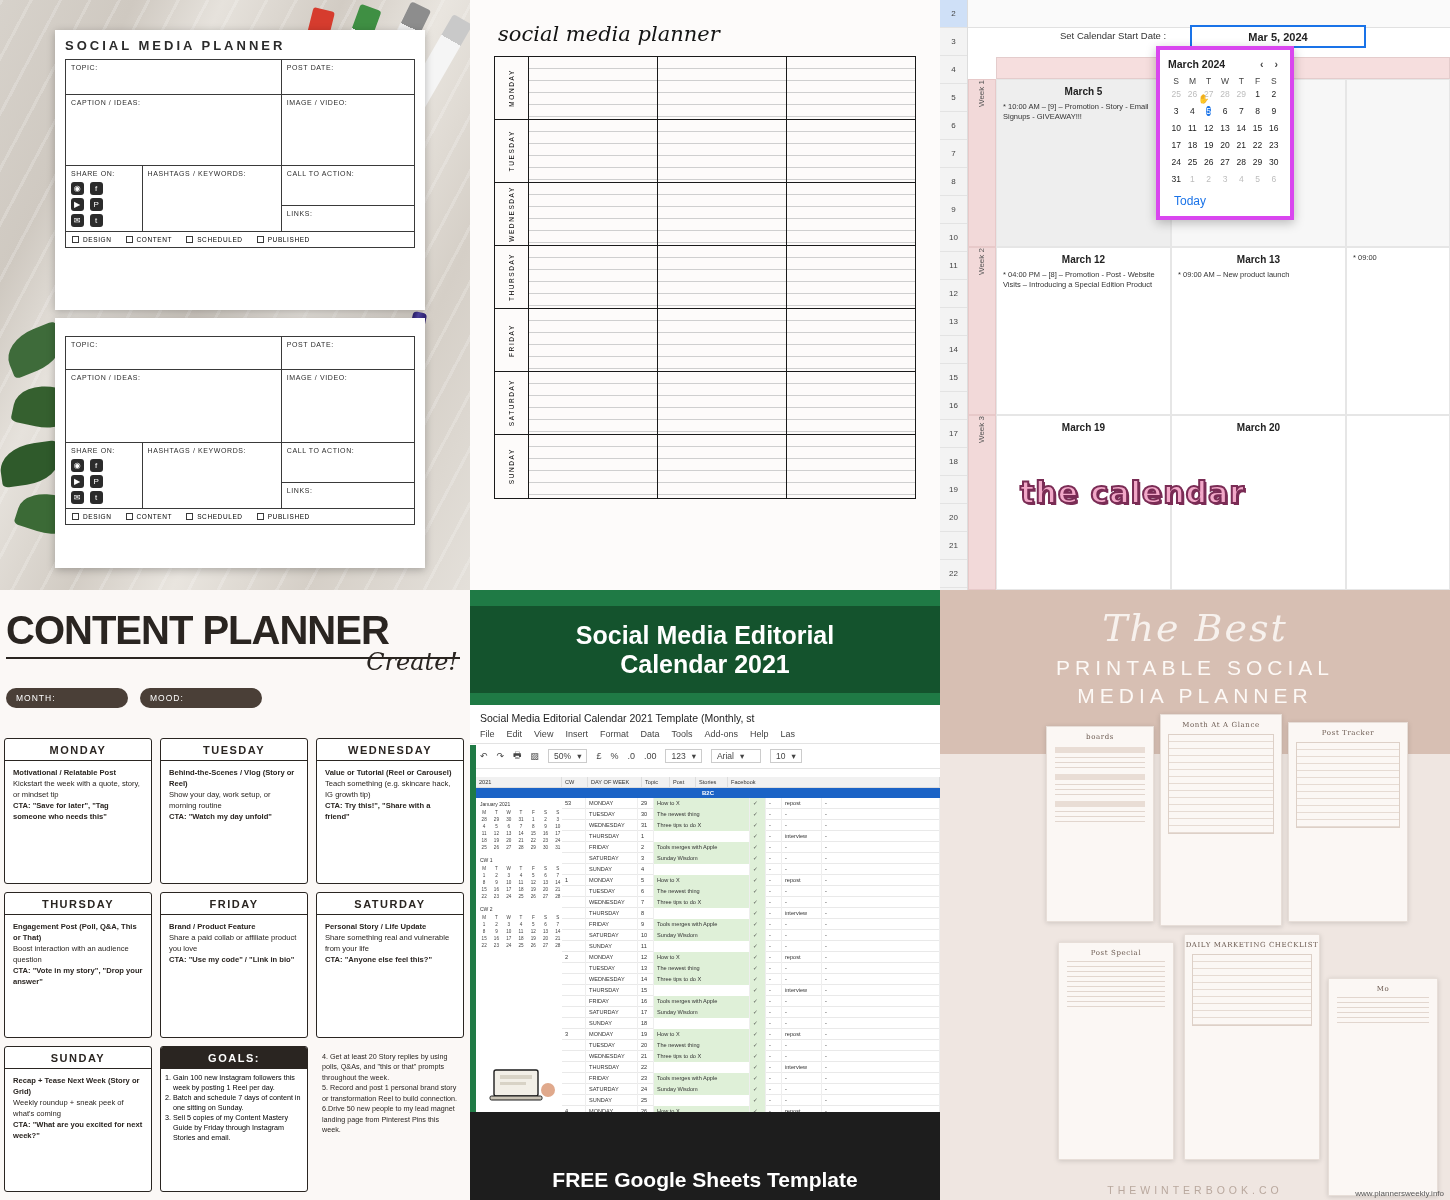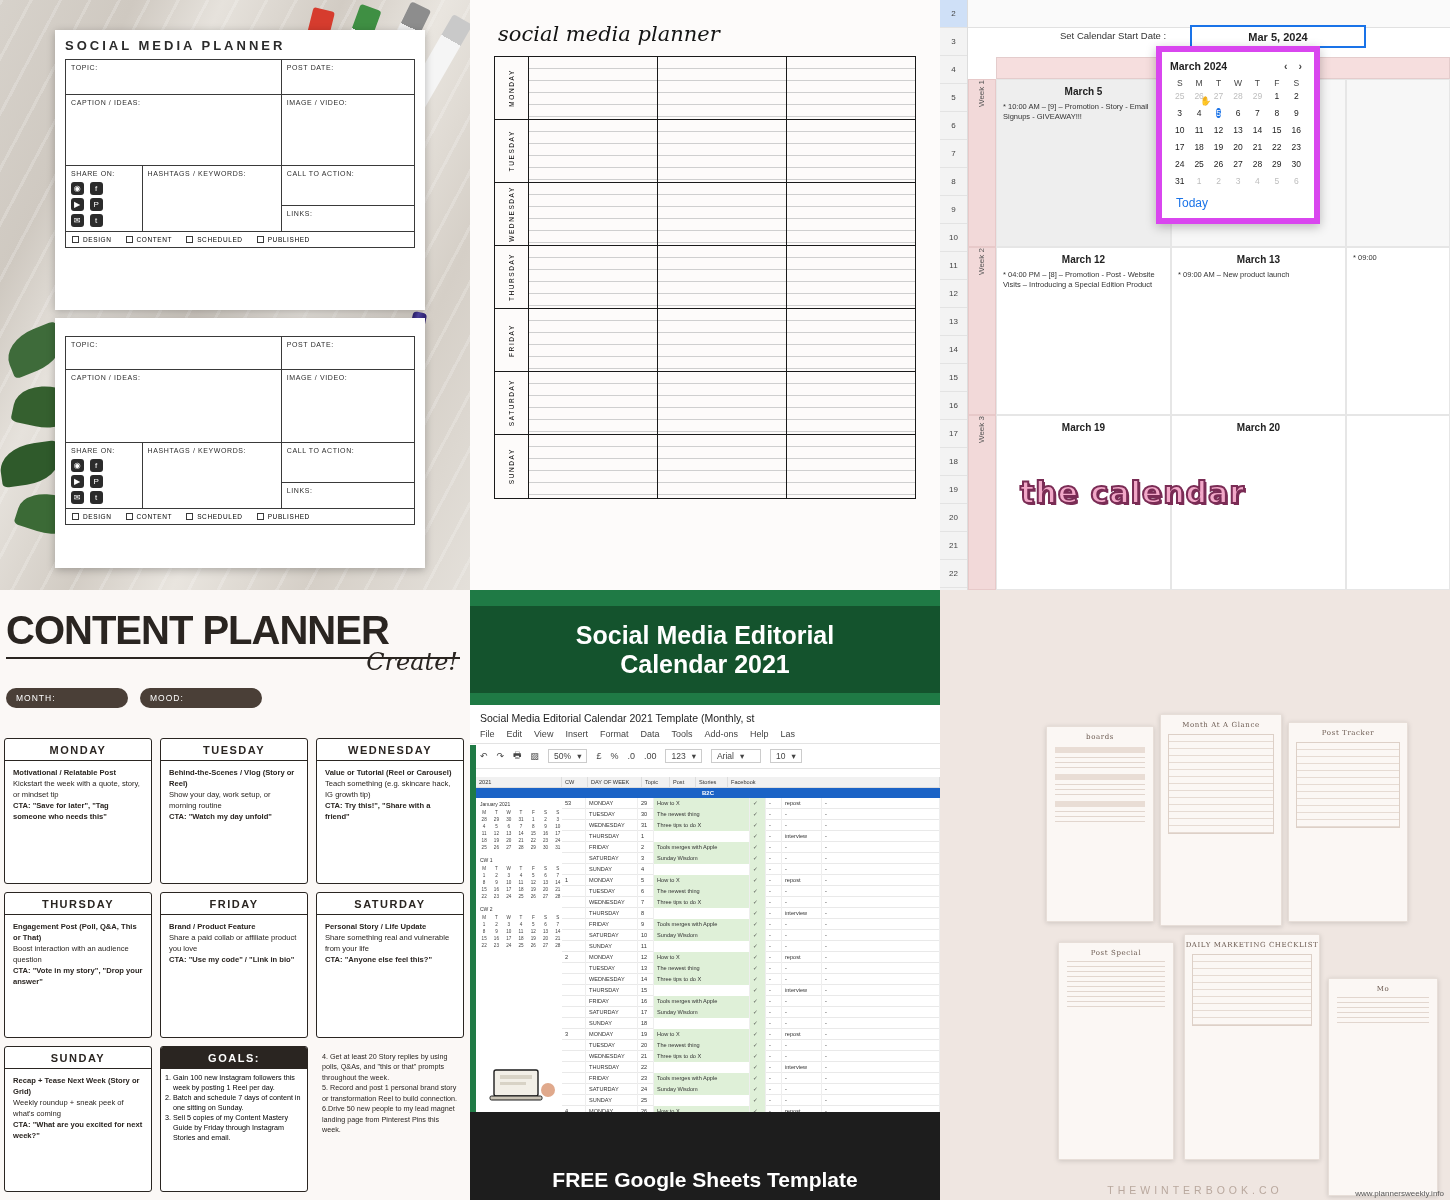--- a/index.html
+++ b/index.html
@@ -72,21 +72,21 @@
   .cal-datebox { position:absolute; left:250px; top:25px; width:176px; height:23px; border:2px solid #1a73e8; background:#fff;
         display:flex; align-items:center; justify-content:center; font-weight:700; font-size:11px;}
   .cal-dayhdr { position:absolute; left:56px; right:0; top:57px; height:22px; background:#f6dede; border:1px solid #e4cccc;
         display:flex; align-items:center; justify-content:center; font-size:10px; color:#3a3a3a;}
   .cal-weekcol { position:absolute; left:28px; width:28px; background:#f2d9d9; border:1px solid #e7c9c9;}
   .cal-weekcol span { writing-mode:vertical-rl; transform:rotate(180deg); font-size:8px; color:#555; display:block; text-align:center; width:100%; line-height:26px;}
   .cal-cellgrid { position:absolute; left:56px; right:0; top:79px; bottom:0; }
   .cal-datecell { position:absolute; border:1px solid #e6e6e6; }
   .cal-datelabel { text-align:center; font-weight:700; font-size:10px; padding-top:6px; color:#222;}
   .cal-evt { font-size:7.5px; color:#333; padding:5px 6px 0 6px; line-height:1.35;}
-  .cal-pop { position:absolute; left:216px; top:46px; width:164px; background:#fff; border:6px solid #d946ef;
+  .cal-pop { position:absolute; left:216px; top:46px; width:138px; background:#fff; border:4px solid #d946ef;
       box-shadow:0 3px 10px rgba(0,0,0,.25); padding:6px 8px 8px; }
   .cal-pop-head { display:flex; align-items:center; justify-content:space-between; font-size:10.5px; font-weight:700; padding:2px 0 6px;}
   .cal-pop-arrows span { padding:0 4px; cursor:pointer; color:#444;}
   .cal-dow { display:grid; grid-template-columns:repeat(7,1fr); font-size:8.5px; color:#444; text-align:center;}
   .cal-days { display:grid; grid-template-columns:repeat(7,1fr); font-size:8.5px; text-align:center; }
   .cal-days div { height:17px; line-height:17px; }
   .cal-days .mut { color:#bdbdbd; }
   .cal-days .sel { background:#1a73e8; color:#fff; border-radius:50%; width:15px; height:15px; line-height:15px; margin:1px auto; }
   .cal-today { font-size:12px; color:#1a73e8; padding-top:6px;margin-left:6px;}
   .wordart {
@@ -1055,20 +1055,27 @@
         <rect x="2" y="34" width="52" height="4" rx="1.5" fill="#c9c3b5" stroke="#1d1d1d" stroke-width="1"></rect>
         <circle cx="60" cy="28" r="7" fill="#e0a98c"></circle>
       </svg>
 
       <div class="ed-footer">FREE Google Sheets Template</div>
     </div>
   </div>
 
   <div class="cell">
     <div class="bp">
+      <div class="bp-top">
+        <div class="bp-script">The Best</div>
+        <div class="bp-sub">
+          <div>PRINTABLE SOCIAL</div>
+          <div>MEDIA PLANNER</div>
+        </div>
+      </div>
 
       <div class="bp-page" style="left:106px;top:136px;width:108px;height:196px;">
         <div class="bp-ptitle">boards</div>
         <div class="ph"></div>
           <div class="bp-line"></div>
           <div class="bp-line"></div>
           <div class="bp-line"></div>
         <div class="ph"></div>
           <div class="bp-line"></div>
           <div class="bp-line"></div>

